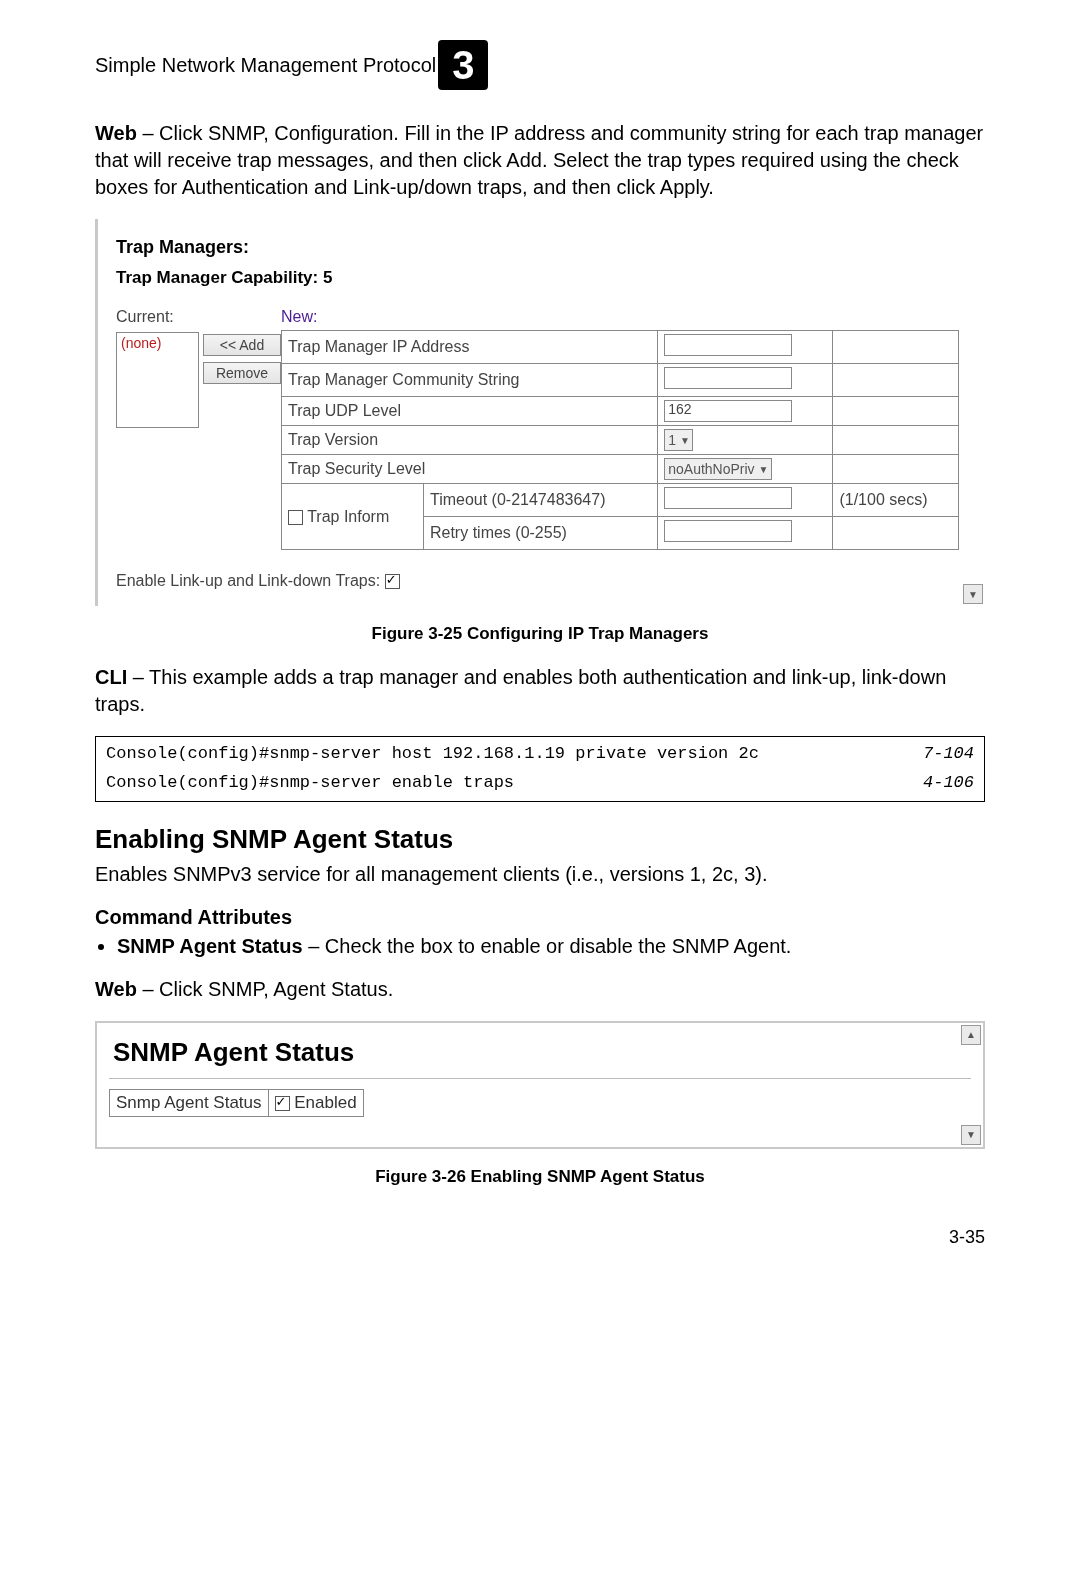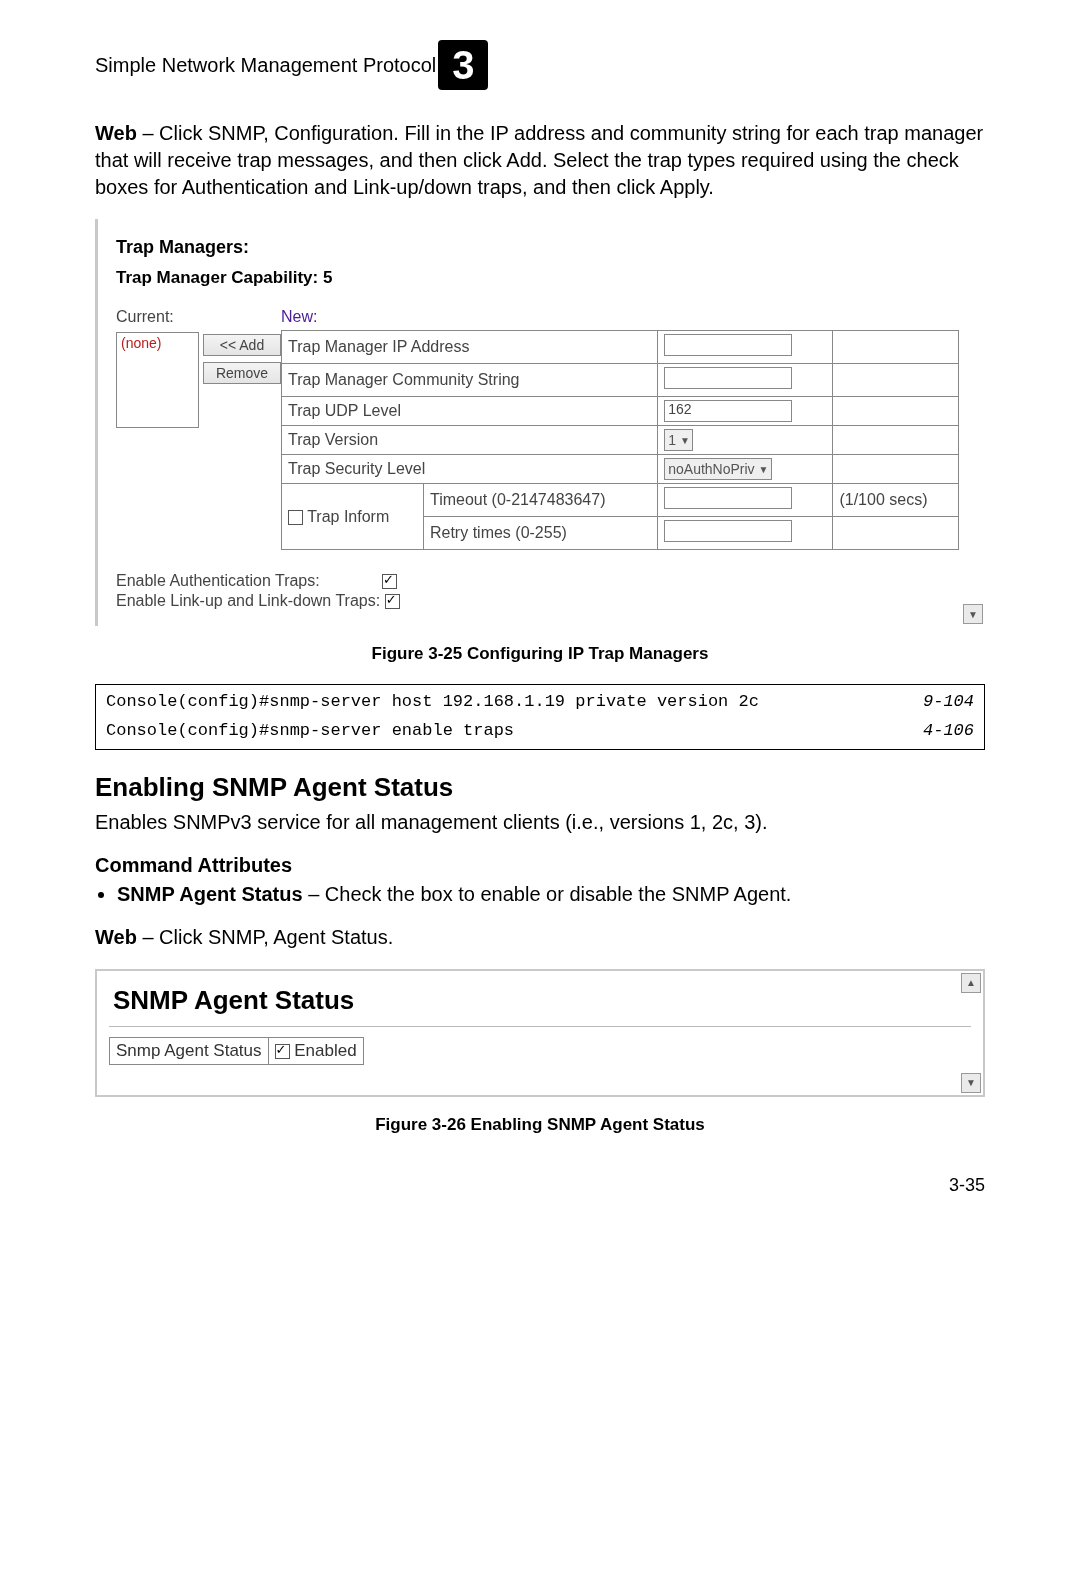--- a/index.html
+++ b/index.html
@@ -331,39 +331,38 @@
             <td><span class="tinput"></span></td>
             <td></td>
           </tr>
         </tbody>
           </table>
       </div>
     </div>
 
     <div class="enable-lines">
       <div class="row">
-        <span>Enable Authentication Traps:</span>&nbsp;&nbsp;&nbsp;&nbsp;&nbsp;&nbsp;&nbsp;&nbsp;&nbsp;&nbsp;&nbsp;&nbsp;&nbsp;
-        <span class="chk checked"></span>
-      </div>
-      <div class="row">
         <span>Enable Link-up and Link-down Traps:</span>
         <span class="chk checked"></span>
       </div>
     </div>
 
     <div class="scrollbar-arrow" style="bottom:2px;">▼</div>
   </div>
 
   <div class="fig-caption">Figure 3-25  Configuring IP Trap Managers</div>
 
+  <p class="para">
+    <span class="bold">CLI</span><span> – This example adds a trap manager and enables both authentication and link-up, link-down traps.</span>
+  </p>
 
   <div class="cli-box">
     <div class="cli-row">
       <span>Console(config)#snmp-server host 192.168.1.19 private version 2c</span>
-      <span class="cli-ref">9-104</span>
+      <span class="cli-ref">7-104</span>
     </div>
     <div class="cli-row">
       <span>Console(config)#snmp-server enable traps</span>
       <span class="cli-ref">4-106</span>
     </div>
   </div>
 
   <h2 class="section">Enabling SNMP Agent Status</h2>
   <p class="para">Enables SNMPv3 service for all management clients (i.e., versions 1, 2c, 3).</p>
 

